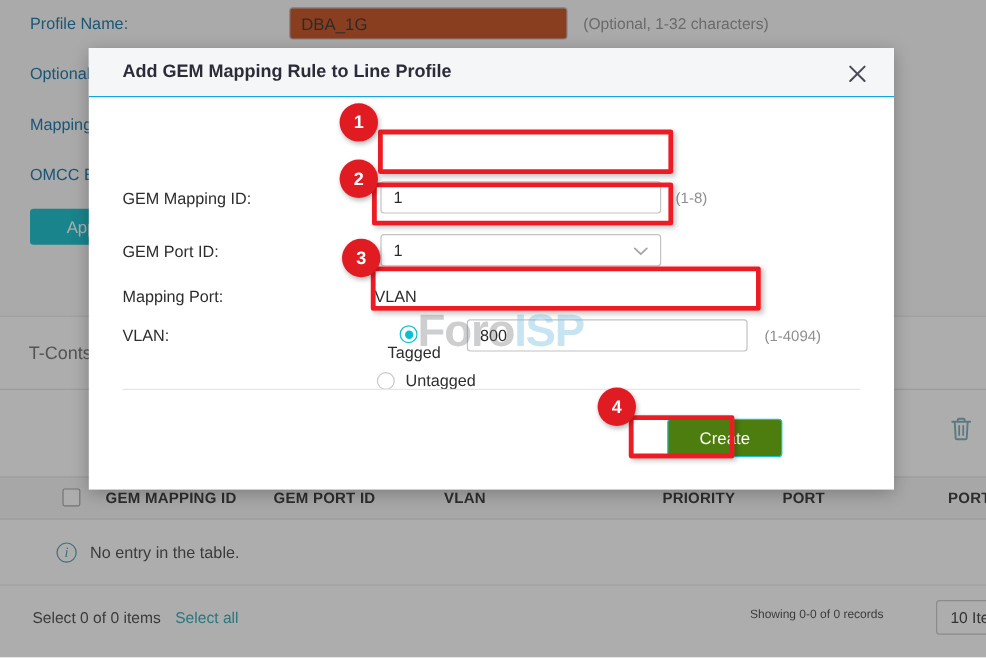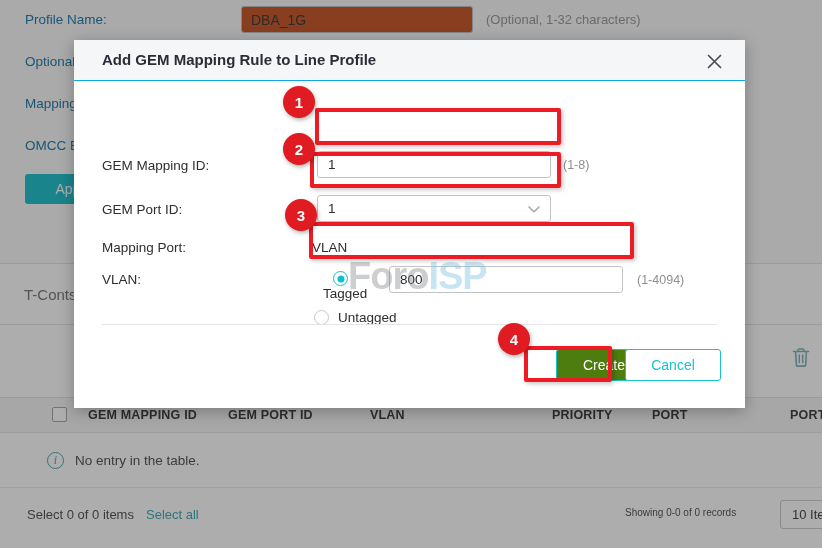--- a/index.html
+++ b/index.html
@@ -514,21 +514,20 @@
 
       <div class="radio-row" style="left:240px; top:229px;">
         <span class="radio-dot"></span>
         <span class="radio-label">Untagged</span>
       </div>
     </div>
 
     <div class="modal-footer-sep"></div>
 
     <button class="btn-create">Create</button>
-    <button class="btn-cancel">Cancel</button>
   </div>
 
   <div id="watermark">
     <span class="wm-a">Foro</span><span class="wm-b">ISP</span>
   </div>
 
   <div class="anno-box" style="left:315px; top:108px; width:246px; height:37px;"></div>
   <div class="anno-badge" style="left:283px; top:86px;">1</div>
 
   <div class="anno-box" style="left:310px; top:152px; width:251px; height:36px;"></div>

